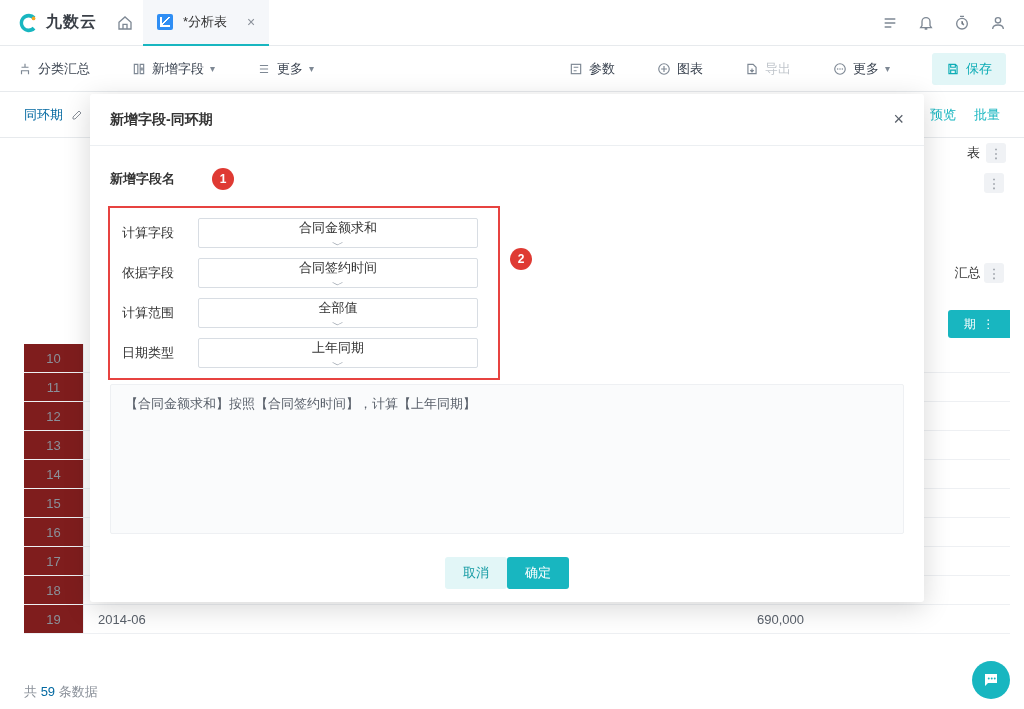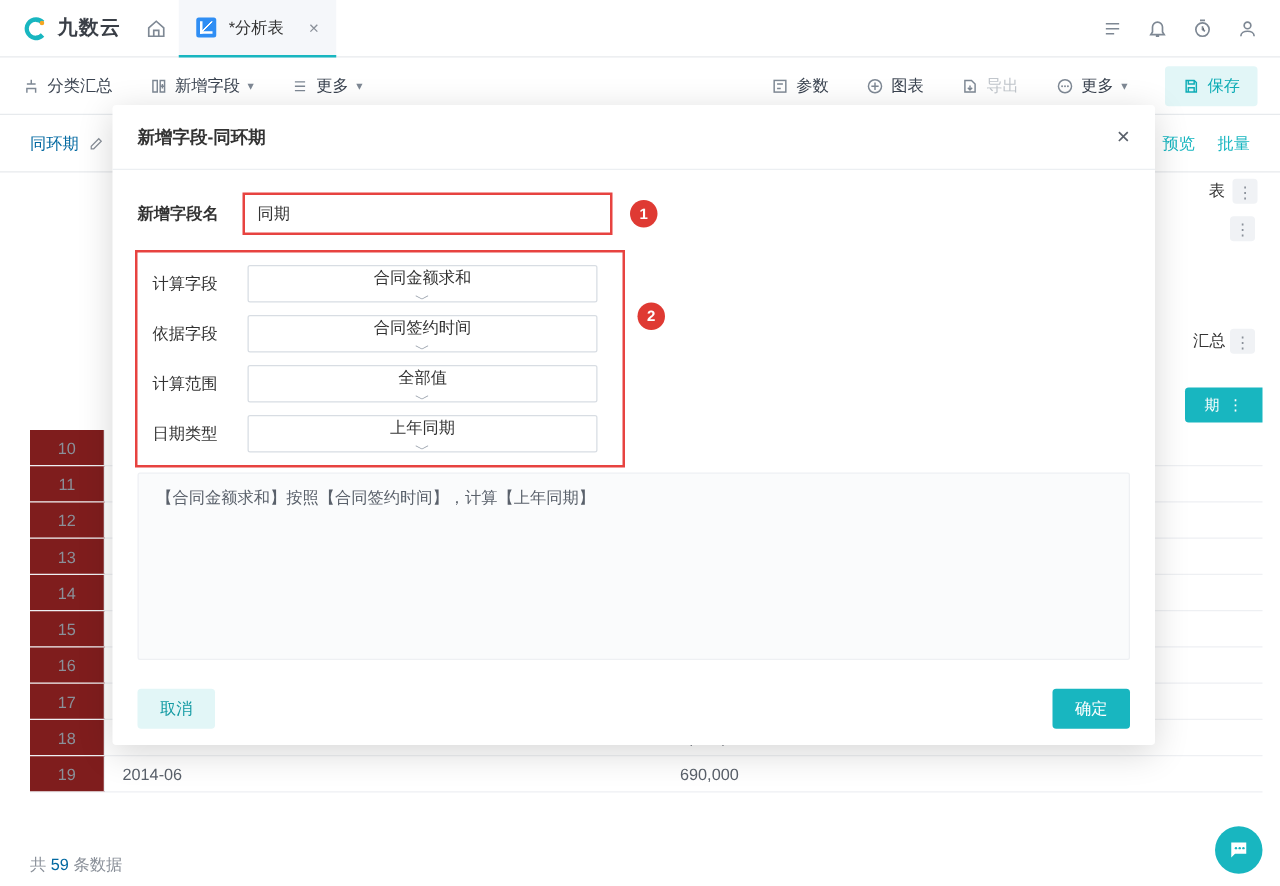--- a/index.html
+++ b/index.html
@@ -12,21 +12,21 @@
 .logo-text { font-size: 16px; font-weight: 600; color: #3a3f47; letter-spacing: 1px; }
 .home-btn { width: 36px; height: 46px; display: flex; align-items: center; justify-content: center; color: #7e8894; }
 .tab { height: 46px; display: flex; align-items: center; background: #f5f7fa; border-bottom: 2px solid #18b6c0; padding: 0 14px; gap: 10px; }
 .tab-icon { width: 16px; height: 16px; background: #2f8ef4; border-radius: 2px; position: relative; }
 .tab-icon::after { content: ""; position: absolute; inset: 3px; background: linear-gradient(#fff 0 0) left/2px 100% no-repeat, linear-gradient(#fff 0 0) bottom/100% 2px no-repeat, linear-gradient(135deg, transparent 45%, #fff 45% 55%, transparent 55%) ; }
 .tab-close { color: #8a9099; font-size: 14px; padding-left: 10px; }
 .topbar-spacer { flex: 1; }
 .top-icon { width: 36px; height: 36px; display: flex; align-items: center; justify-content: center; color: #7e8894; }
 
 
-.toolbar { height: 46px; border-bottom: 1px solid #e7eaed; display: flex; align-items: center; padding: 0 18px; gap: 30px; }
+.toolbar { height: 46px; border-bottom: 1px solid #e7eaed; display: flex; align-items: center; padding: 0 18px; gap: 42px; }
 .tb-item { display: flex; align-items: center; gap: 6px; color: #3a4350; }
 .tb-item svg, .tb-item .caret { color: #7e8894; }
 .caret { font-size: 10px; }
 .toolbar-spacer { flex: 1; }
 .tb-disabled { color: #c1c6cc; }
 .tb-save { background: #e2f6f7; color: #0fadb6; padding: 7px 14px; border-radius: 3px; display: flex; align-items: center; gap: 6px; }
 
 
 .subhead { height: 46px; border-bottom: 1px solid #e7eaed; display: flex; align-items: center; padding: 0 24px; justify-content: space-between; }
 .subhead-left { display: flex; align-items: center; gap: 8px; color: #0369a1; }
@@ -39,30 +39,30 @@
 .bg-col { width: 62px; height: 30px; display: flex; align-items: center; justify-content: flex-end; color: #333; padding-right: 4px; gap: 6px; }
 .bg-row2 { position: absolute; top: 168px; right: 14px; display: flex; flex-direction: column; gap: 0; }
 .bg-row2 .cell { width: 62px; height: 30px; display: flex; align-items: center; justify-content: flex-end; padding-right: 6px; }
 .teal-chip { position: absolute; top: 310px; right: 14px; width: 62px; height: 28px; background: #18b6c0; border-radius: 3px 0 0 3px; color: #fff; display: flex; align-items: center; justify-content: center; font-size: 12px; }
 
 
 .datagrid { position: absolute; top: 344px; left: 24px; right: 14px; }
 .dg-row { display: flex; height: 29px; border-bottom: 1px solid #eef0f3; align-items: center; }
 .dg-num { width: 60px; color: #8a9099; background: #7f1d1d; border-right: 1px solid #eef0f3; height: 100%; display: flex; align-items: center; justify-content: center; }
 .dg-c1 { width: 460px; padding-left: 14px; color: #5a616b; }
-.dg-c2 { width: 300px; text-align: left; padding-right: 40px; color: #5a616b; }
+.dg-c2 { width: 300px; text-align: right; padding-right: 40px; color: #5a616b; }
 
 .footer { position: absolute; bottom: 8px; left: 24px; color: #8a9099; }
 .footer .count { color: #0369a1; }
 
 .chat-fab { position: absolute; right: 14px; bottom: 10px; width: 38px; height: 38px; border-radius: 50%; background: #18b6c0; display: flex; align-items: center; justify-content: center; color: #fff; }
 
 
 .overlay { position: absolute; inset: 0; background: transparent; }
-.modal { position: absolute; left: 90px; top: 84px; width: 834px; background: #fff; border-radius: 3px; box-shadow: 0 6px 28px rgba(0,0,0,.16); display: flex; flex-direction: column; }
+.modal { position: absolute; left: 90px; top: 94px; width: 834px; background: #fff; border-radius: 3px; box-shadow: 0 6px 28px rgba(0,0,0,.16); display: flex; flex-direction: column; }
 .m-head { height: 52px; border-bottom: 1px solid #eceff2; display: flex; align-items: center; padding: 0 20px; }
 .m-title { font-weight: 600; font-size: 14px; }
 .m-close { margin-left: auto; color: #5a616b; font-size: 18px; }
 
 .m-body { padding: 18px 20px 10px 20px; }
 .form-row { display: flex; align-items: center; margin-bottom: 12px; }
 .form-label { width: 88px; color: #333; }
 .form-label.bold { font-weight: 600; }
 .input-like { height: 30px; border: 1px solid #d8dde3; border-radius: 2px; padding: 0 10px; display: flex; align-items: center; justify-content: space-between; color: #333; background: #fff; }
 .name-input { width: 280px; }
@@ -74,21 +74,21 @@
 .anno1 { margin-left: 14px; }
 .group-box { border: 2px solid #e74340; padding: 10px 10px 6px 0; margin-left: -2px; width: 392px; position: relative; }
 .anno2 { position: absolute; right: -34px; top: 40px; }
 .group-box .form-row { margin-bottom: 10px; }
 .group-box .form-label { padding-left: 12px; }
 
 .desc-row { display: flex; margin-top: 4px; }
 .desc-label { width: 88px; padding-top: 6px; }
 .desc-box { flex: 1; min-height: 150px; border: 1px solid #eef0f3; background: #fafbfc; border-radius: 2px; padding: 10px 14px; color: #5a616b; }
 
-.m-foot { height: 58px; display: flex; align-items: center; justify-content: space-between; padding: 0 20px; }
+.m-foot { height: 58px; display: flex; align-items: center; justify-content: center; padding: 0 20px; }
 .btn { height: 32px; padding: 0 18px; border-radius: 3px; display: flex; align-items: center; }
 .btn-cancel { background: #e2f6f7; color: #139aa3; }
 .btn-ok { background: #18b6c0; color: #fff; }
 
 svg { display: block; }
 </style>
 </head>
 <body>
 
 <div class="topbar">
@@ -293,25 +293,20 @@
 
 <div class="overlay">
   <div class="modal">
     <div class="m-head">
       <span class="m-title">新增字段-同环期</span>
       <span class="m-close">×</span>
     </div>
     <div class="m-body">
       <div class="form-row">
         <span class="form-label bold">新增字段名</span>
-        <span class="red-box-1">
-          <span class="input-like name-input" style="border:none;height:26px;padding:0 4px">
-              <span>同期</span>
-            </span>
-        </span>
         <span class="anno anno1">1</span>
         <span class="input-like" style="flex:0 0 200px;margin-left:-2px;border-left:none;visibility:hidden"></span>
       </div>
 
       <div class="group-box">
         <span class="anno anno2">2</span>
 
         <div class="form-row">
           <span class="form-label">计算字段</span>
           <div class="input-like select-like">

